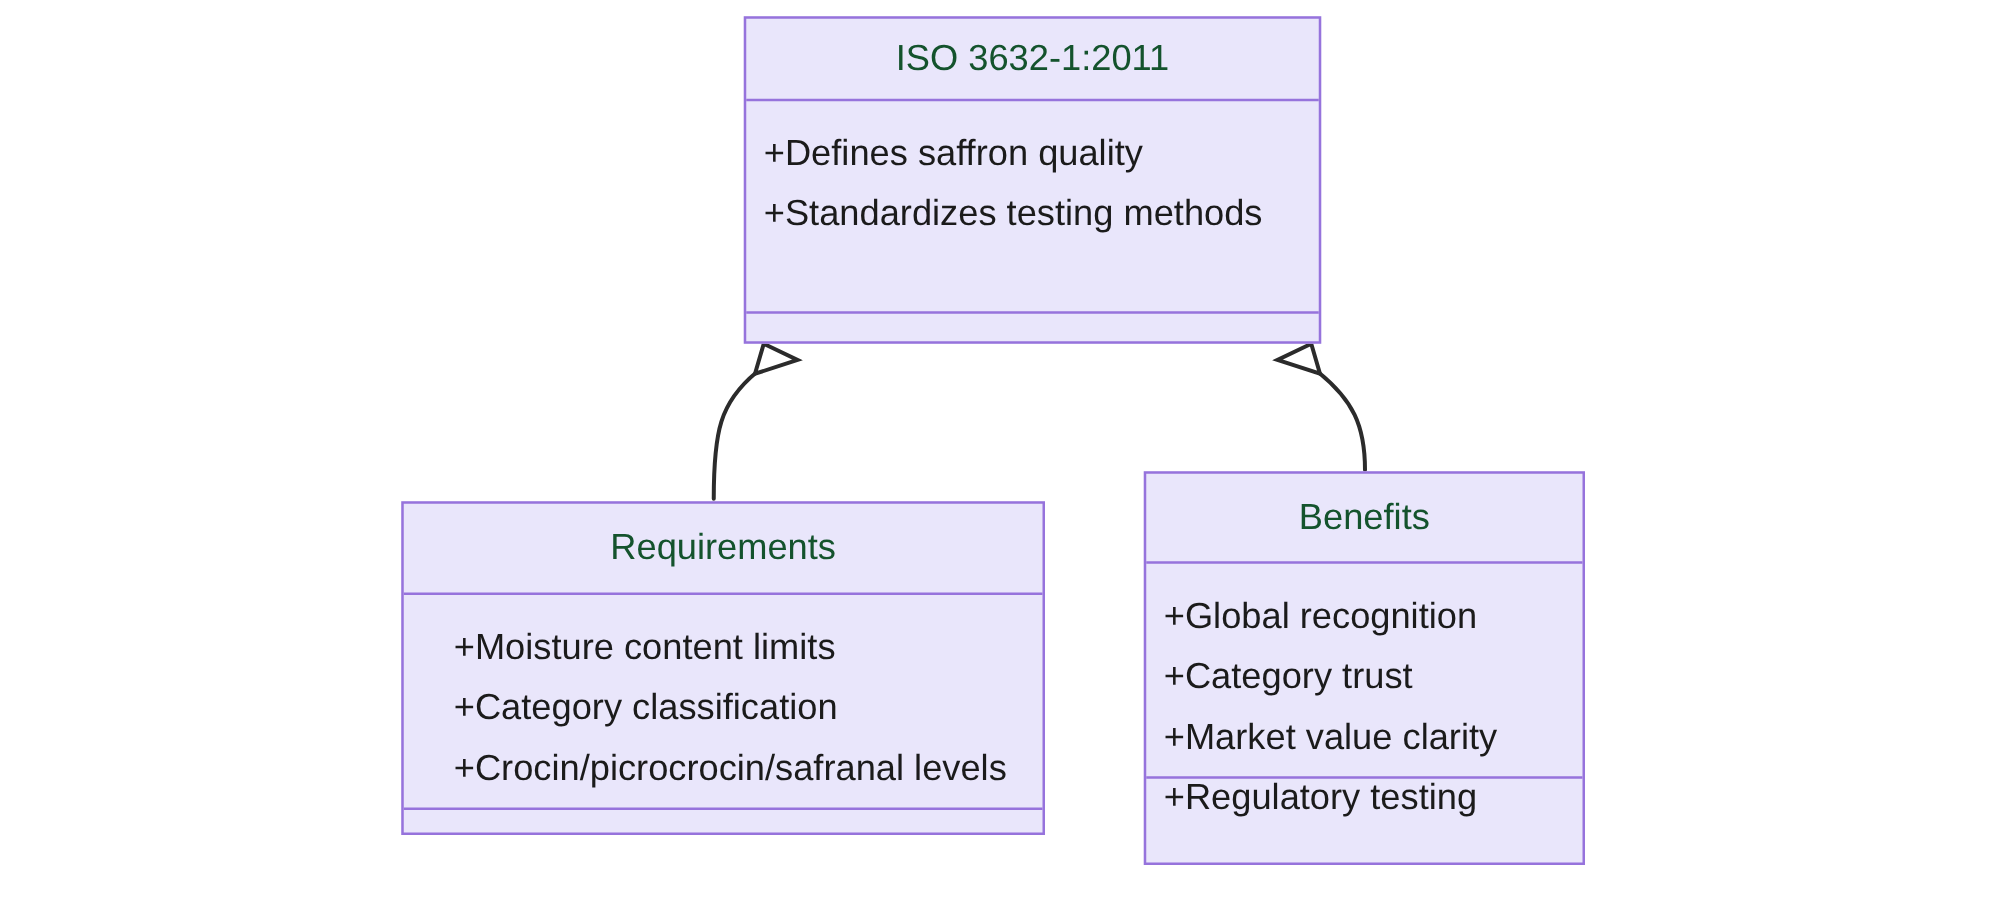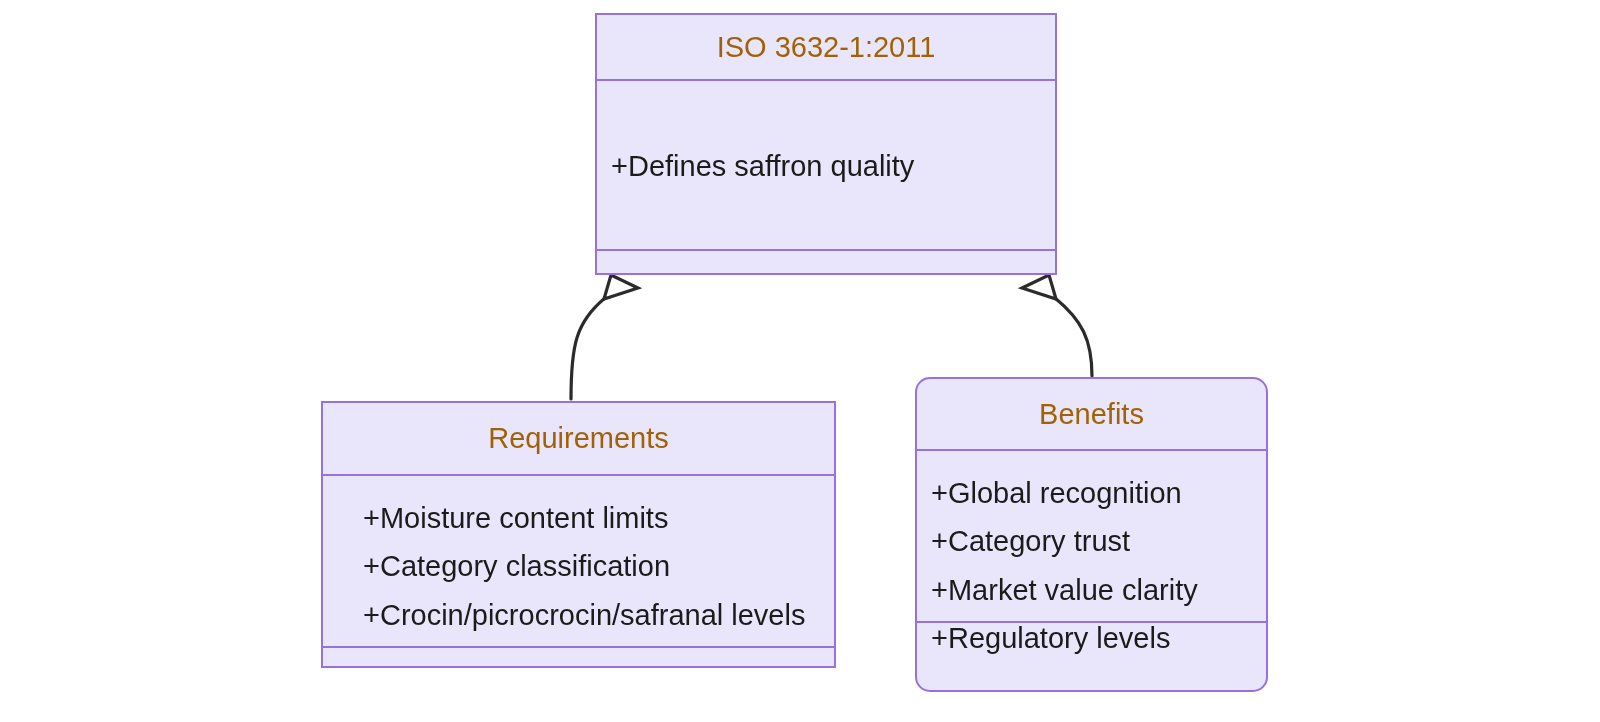--- a/index.html
+++ b/index.html
@@ -31,21 +31,21 @@
     position: absolute;
     box-sizing: border-box;
     background: #e9e6fb;
     border: 2px solid #9673dc;
     display: flex;
     flex-direction: column;
   }
   .class-title {
     box-sizing: border-box;
     text-align: center;
-    color: #a16207;
+    color: #14532d;
     font-size: 29px;
     line-height: 1;
     border-bottom: 2px solid #9673dc;
     display: flex;
     align-items: center;
     justify-content: center;
   }
   .class-attributes {
     box-sizing: border-box;
     border-bottom: 2px solid #9673dc;
@@ -67,37 +67,36 @@
   }
 
   
   #class-iso {
     left: 595px;
     top: 13px;
     width: 462px;
     height: 262px;
   }
   #class-iso .class-title { height: 66px; }
-  #class-iso .class-attributes { height: 170px; justify-content: center; }
+  #class-iso .class-attributes { height: 170px; }
 
   #class-requirements {
     left: 321px;
     top: 401px;
     width: 515px;
     height: 267px;
   }
   #class-requirements .class-title { height: 73px; }
   #class-requirements .class-attributes { height: 172px; padding-left: 40px; }
 
   #class-benefits {
     left: 915px;
     top: 377px;
     width: 353px;
     height: 315px;
-    border-radius: 15px;
   }
   #class-benefits .class-title { height: 72px; }
   #class-benefits .class-attributes { height: 172px; }
 </style>
 </head>
 <body>
 
 <div id="canvas">
 
   <svg class="edge-layer" viewBox="0 0 1600 722" width="1600" height="722" xmlns="http://www.w3.org/2000/svg">
@@ -110,38 +109,39 @@
     <g>
       <path d="M 1092,376 C 1092,340 1082,320 1055,298" fill="none" stroke="#2b2b2b" stroke-width="3.2" stroke-linecap="round"></path>
       <polygon points="1056,299 1049,275 1022,288" fill="#ffffff" stroke="#2b2b2b" stroke-width="3.2" stroke-linejoin="miter"></polygon>
     </g>
   </svg>
 
   <div class="uml-class" id="class-iso">
     <div class="class-title">ISO 3632-1:2011</div>
     <div class="class-attributes">
       <div class="attr-row">+Defines saffron quality</div>
+      <div class="attr-row">+Standardizes testing methods</div>
     </div>
     <div class="class-methods"></div>
   </div>
 
   <div class="uml-class" id="class-requirements">
     <div class="class-title">Requirements</div>
     <div class="class-attributes">
       <div class="attr-row">+Moisture content limits</div>
       <div class="attr-row">+Category classification</div>
       <div class="attr-row">+Crocin/picrocrocin/safranal levels</div>
     </div>
     <div class="class-methods"></div>
   </div>
 
   <div class="uml-class" id="class-benefits">
     <div class="class-title">Benefits</div>
     <div class="class-attributes">
       <div class="attr-row">+Global recognition</div>
       <div class="attr-row">+Category trust</div>
       <div class="attr-row">+Market value clarity</div>
-      <div class="attr-row">+Regulatory levels</div>
+      <div class="attr-row">+Regulatory testing</div>
     </div>
     <div class="class-methods"></div>
   </div>
 
 </div>
 
 </body></html>

